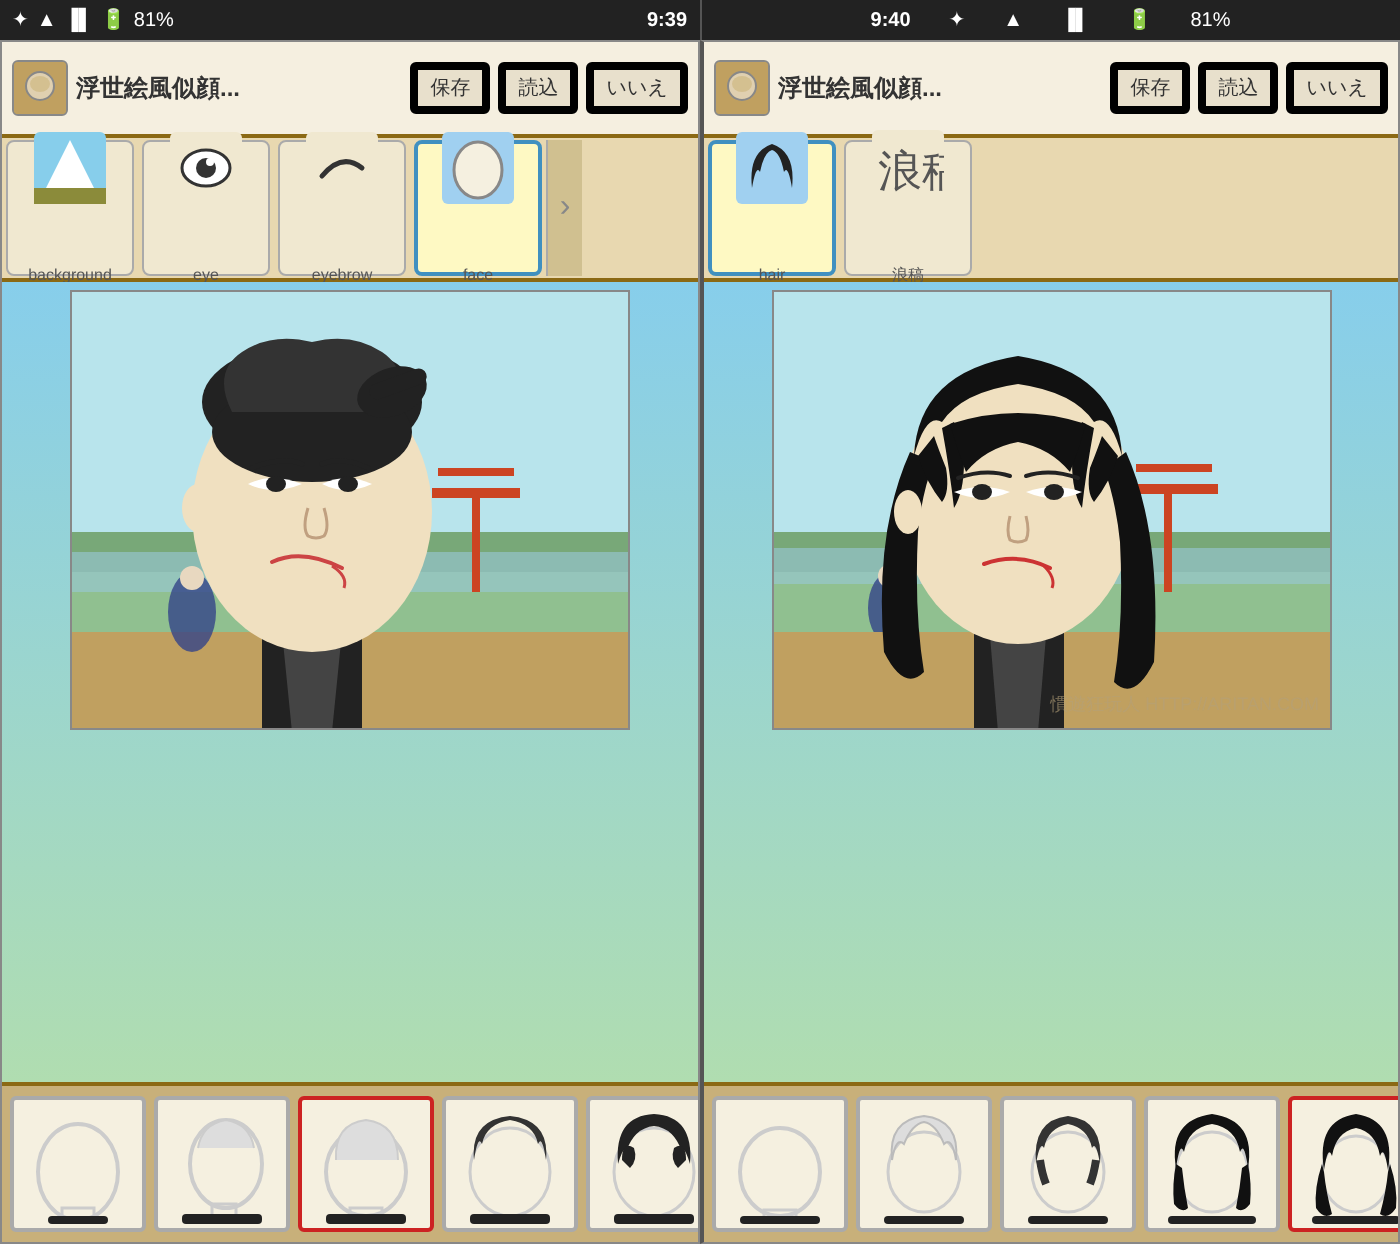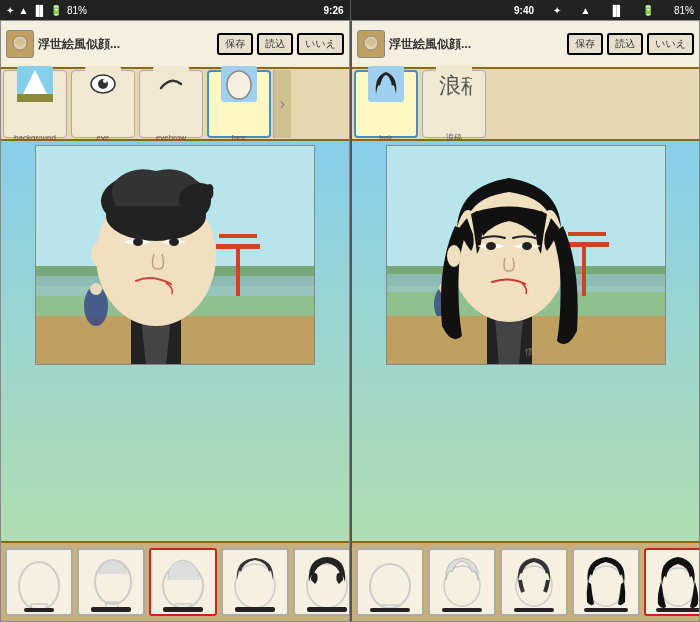--- a/index.html
+++ b/index.html
@@ -47,21 +47,21 @@
       flex: 1;
       font-size: 12px;
       font-weight: bold;
       color: #333;
       overflow: hidden;
       text-overflow: ellipsis;
       white-space: nowrap;
     }
     .title-btn {
       background: #e8e0cc;
-      border: 2px solid #000000;
+      border: 4px solid #000000;
       border-radius: 3px;
       padding: 2px 6px;
       font-size: 10px;
       color: #333;
       cursor: pointer;
     }
 
     
     .tool-bar {
       display: flex;
@@ -195,24 +195,24 @@
 </head>
 <body>
 
 <div style="display:flex; width:100%; height:20px; background:#222; color:#fff; font-size:10px; align-items:center; position:relative;">
   <div style="display:flex; align-items:center; gap:4px; padding:0 6px; width:50%;">
     <span>✦</span>
     <span>▲</span>
     <span>▐▌</span>
     <span>🔋</span>
     <span>81%</span>
-    <span style="margin-left:auto; font-weight:bold;">9:26</span>
+    <span style="margin-left:auto; font-weight:bold;">9:39</span>
   </div>
   <div style="width:1px; background:#555; height:100%;"></div>
-  <div style="display:flex; align-items:center; gap:19px; padding:0 6px; width:50%; justify-content:flex-end;">
+  <div style="display:flex; align-items:center; gap:19px; padding:0 6px; width:50%; justify-content:center;">
     <span style="font-weight:bold;">9:40</span>
     <span>✦</span>
     <span>▲</span>
     <span>▐▌</span>
     <span>🔋</span>
     <span>81%</span>
   </div>
 </div>
 
 <div class="dual-container" style="display:flex; flex:1; height:558px;">

